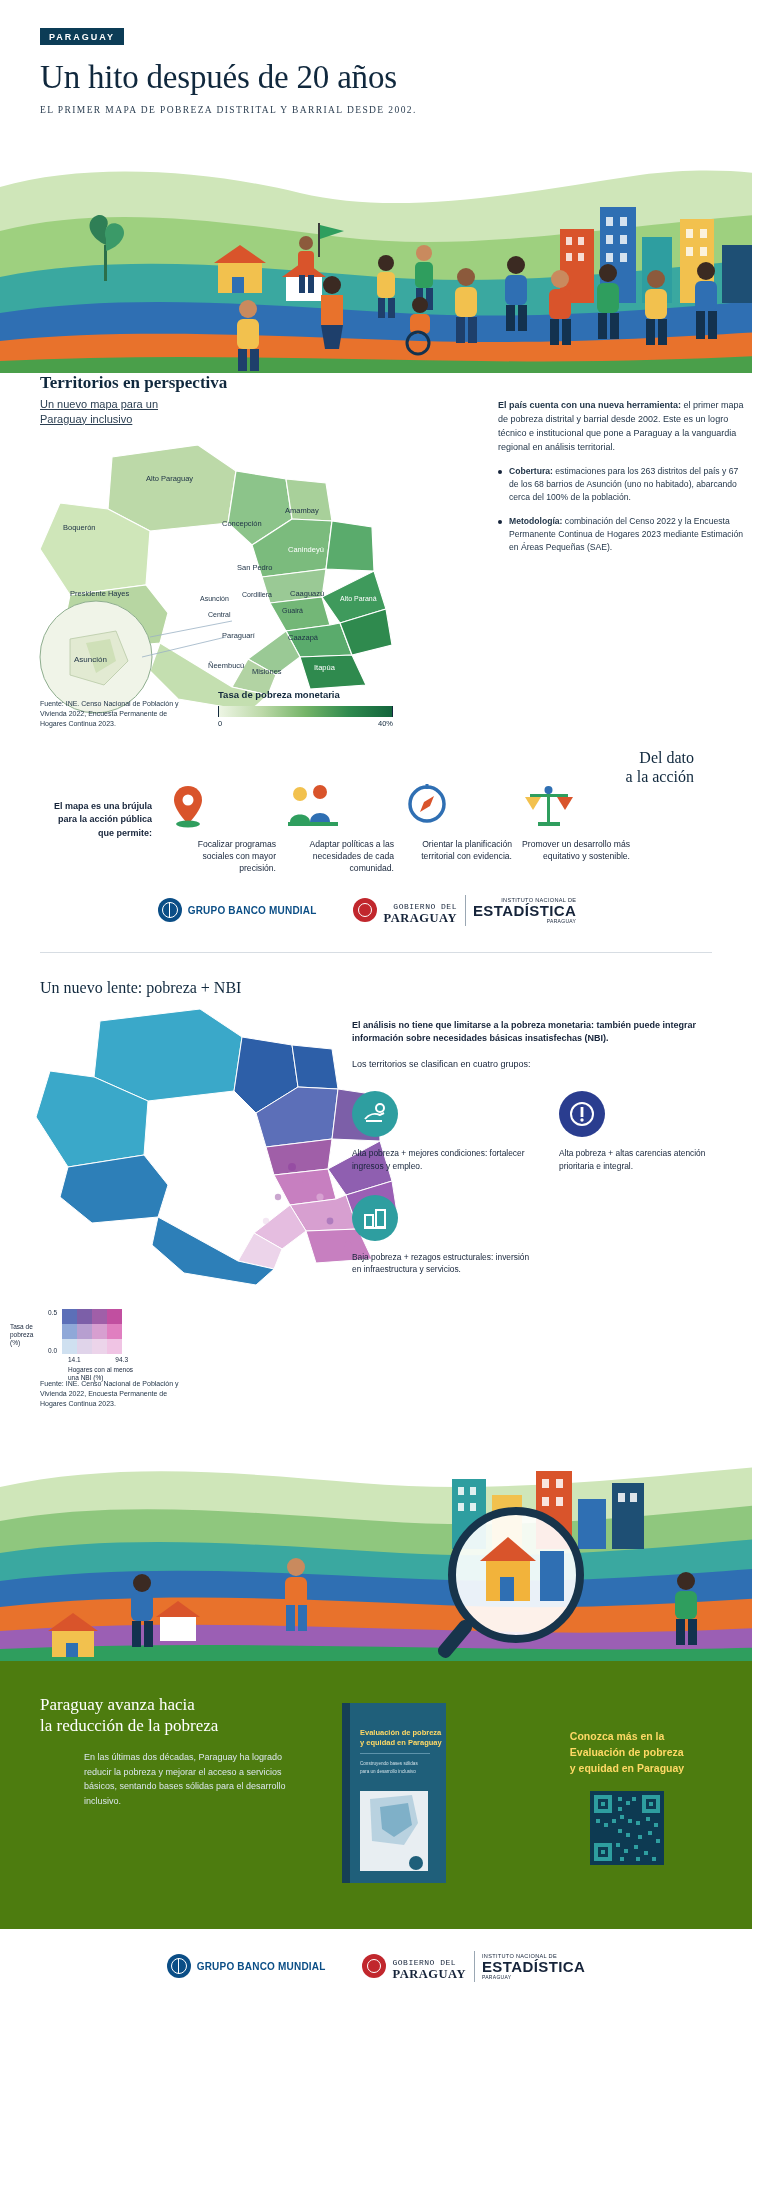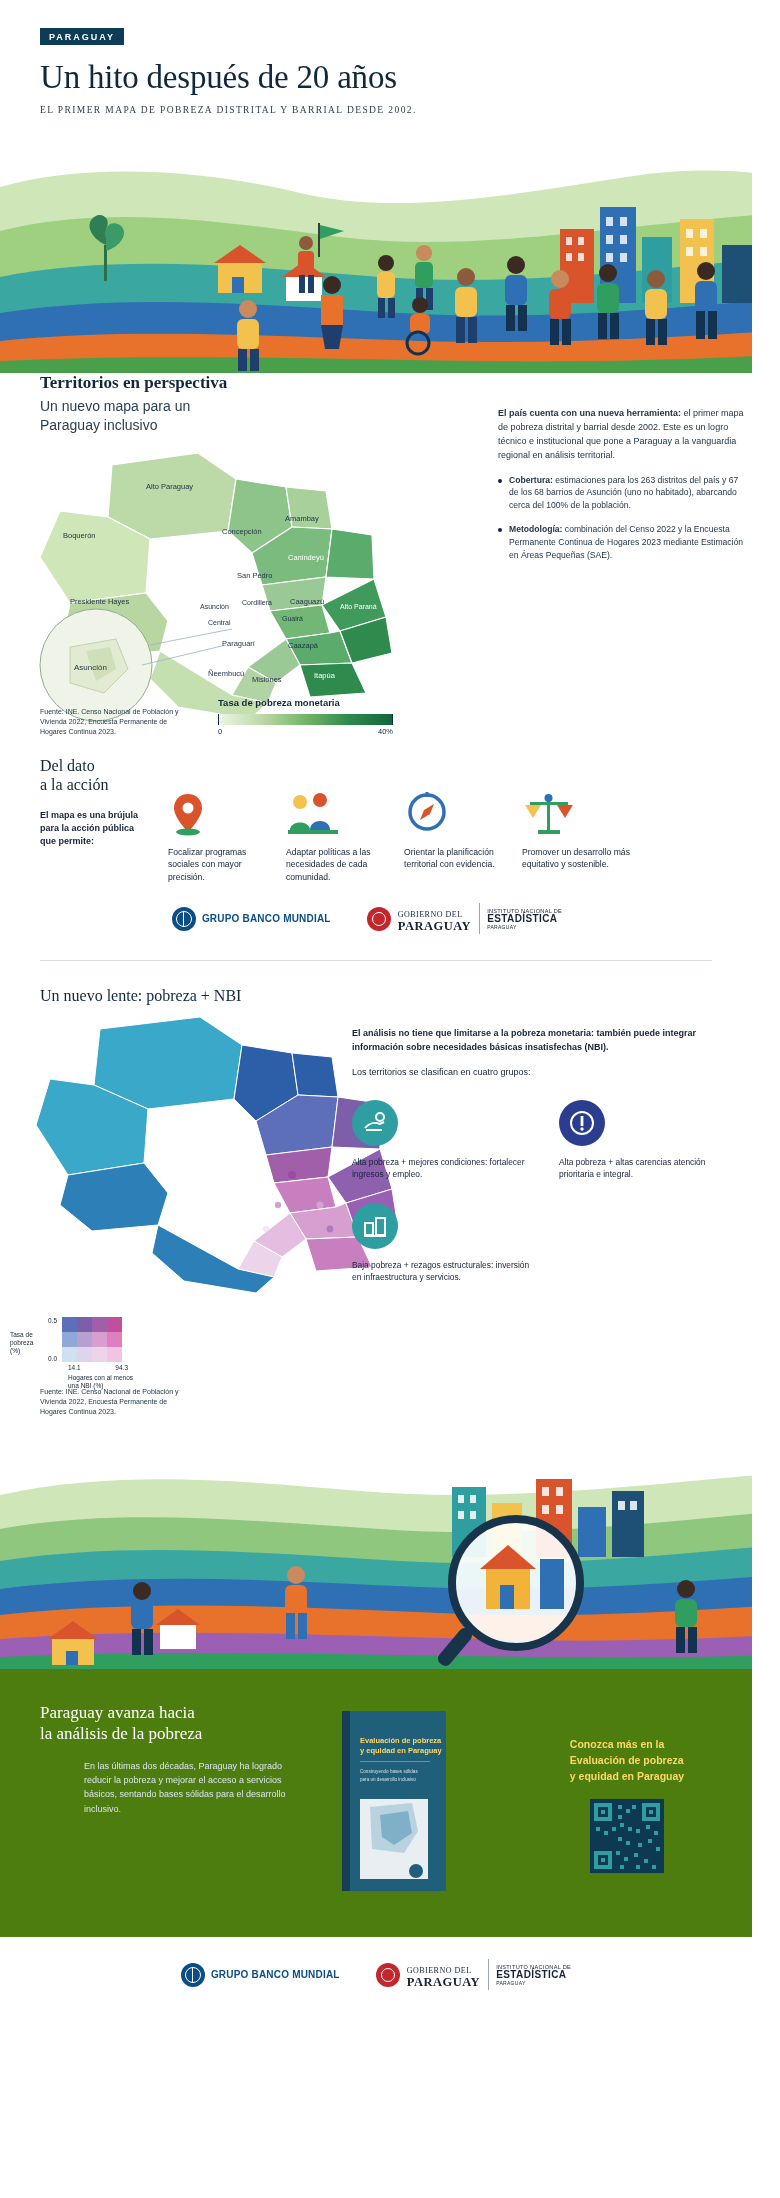--- a/index.html
+++ b/index.html
@@ -44,25 +44,26 @@
 
   
   .sec1 { position: relative; padding: 0 0 10px 0; }
   .sec1-title {
     font-family: "Liberation Serif", serif;
     font-size: 17px;
     color: #10283d;
     margin-left: 40px;
   }
   .sec1-sub {
-    font-size: 14px;
+    font-size: 11px;
     color: #2b3f52;
     margin: 4px 0 0 40px;
     line-height: 1.35;
     max-width: 160px;
+    text-decoration: underline;
   }
   .map-wrap { position: relative; width: 780px; height: 330px; margin-top: -28px; }
   .map-wrap svg { display: block; }
 
   .source {
     font-size: 7px;
     line-height: 1.45;
     color: #1d3145;
     position: absolute;
   }
@@ -83,21 +84,21 @@
   
   .txtcol { position: absolute; left: 498px; top: 0px; width: 248px; }
   .txtcol p { font-size: 9px; line-height: 1.55; color: #1d3145; }
   .txtcol p b { font-weight: bold; }
   .bullets { margin-top: 11px; }
   .bullet { display:flex; gap:7px; margin-top: 11px; }
   .bullet .dot { width:4px;height:4px;border-radius:50%;background:#16243a;margin-top:5px;flex:0 0 4px;}
   .bullet p { font-size: 8.6px; line-height: 1.5; }
 
   
-  .sec2 { padding: 10px 58px 0 40px; position: relative; }
+  .sec2 { padding: 10px 58px 0 40px; position: relative; text-align: right; }
   .sec2 h2 {
     font-family: "Liberation Serif", serif;
     font-size: 16px;
     font-weight: normal;
     color: #10283d;
     line-height: 1.18;
   }
   .sec2 .lead {
     font-size: 9px; font-weight: bold; line-height: 1.45; color:#16243a; width: 112px; margin-top: 14px;
   }
@@ -109,24 +110,24 @@
 
   .wb-logo { display:flex; align-items:center; gap:6px; }
   .wb-logo .gl { width: 24px; height: 24px; border-radius: 50%; background:#0b4e86; position:relative; }
   .wb-logo .gl:before{content:"";position:absolute;inset:4px;border-radius:50%;border:1.4px solid #fff;}
   .wb-logo .gl:after{content:"";position:absolute;left:11px;top:4px;width:1.4px;height:16px;background:#fff;}
   .wb-logo .txt { font-size: 10px; font-weight:bold; color:#0b4e86; letter-spacing:.2px;}
   .gov-logo { display:flex; align-items:center; gap:7px;}
   .gov-seal { width:24px;height:24px;border-radius:50%;background:#c1272d;position:relative;}
   .gov-seal:after{content:"";position:absolute;inset:5px;border-radius:50%;border:1.4px solid #fff;}
   .gov-txt { border-right:1px solid #9aa7b3; padding-right:8px;}
-  .gov-txt .l1{font-family:Liberation Serif, serif;font-size:8px;letter-spacing:.5px;color:#16243a;}
+  .gov-txt .l1{font-family:Liberation Mono, monospace;font-size:8px;letter-spacing:.5px;color:#16243a;}
   .gov-txt .l2{font-family:"Liberation Serif",serif;font-size:12.5px;font-weight:bold;letter-spacing:.5px;color:#16243a;margin-top:-2px;}
   .ine-txt .l1{font-size:5.6px;letter-spacing:.3px;color:#16243a;}
-  .ine-txt .l2{font-size:10px;font-weight:bold;letter-spacing:.4px;color:#16243a;line-height:1;}
+  .ine-txt .l2{font-size:15px;font-weight:bold;letter-spacing:.4px;color:#16243a;line-height:1;}
   .ine-txt .l3{font-size:5px;letter-spacing:.3px;color:#16243a;}
 
   .divider { height:1px; background:#d7dde3; margin: 26px 40px 0 40px; }
 
   
   .sec3 { padding: 26px 0 0 0; position: relative; }
   .sec3 h2 {
     font-family:"Liberation Serif",serif; font-size: 16px; font-weight: normal;
     color:#10283d; margin-left: 40px;
   }
@@ -644,21 +645,21 @@
         <rect x="676" y="198" width="9" height="26" fill="#13324f"></rect>
         <rect x="688" y="198" width="9" height="26" fill="#13324f"></rect>
       </g>
     </svg>
   </div>
 
   <div class="sec4">
     <div class="left">
       <h3>
         <span>Paraguay avanza hacia</span><br>
-        <span>la análisis de la pobreza</span>
+        <span>la reducción de la pobreza</span>
       </h3>
       <p>En las últimas dos décadas, Paraguay ha logrado reducir la pobreza y mejorar el acceso a servicios básicos, sentando bases sólidas para el desarrollo inclusivo.</p>
     </div>
 
     <div class="book">
       <svg width="170" height="200" viewBox="0 0 170 200">
         <rect x="34" y="8" width="104" height="180" fill="#1f5f7a"></rect>
         <rect x="34" y="8" width="8" height="180" fill="#163f55"></rect>
         <text x="52" y="40" font-family="Liberation Sans, sans-serif" font-size="7.5" fill="#ffd966" font-weight="bold">Evaluación de pobreza</text>
         <text x="52" y="50" font-family="Liberation Sans, sans-serif" font-size="7.5" fill="#ffd966" font-weight="bold">y equidad en Paraguay</text>

